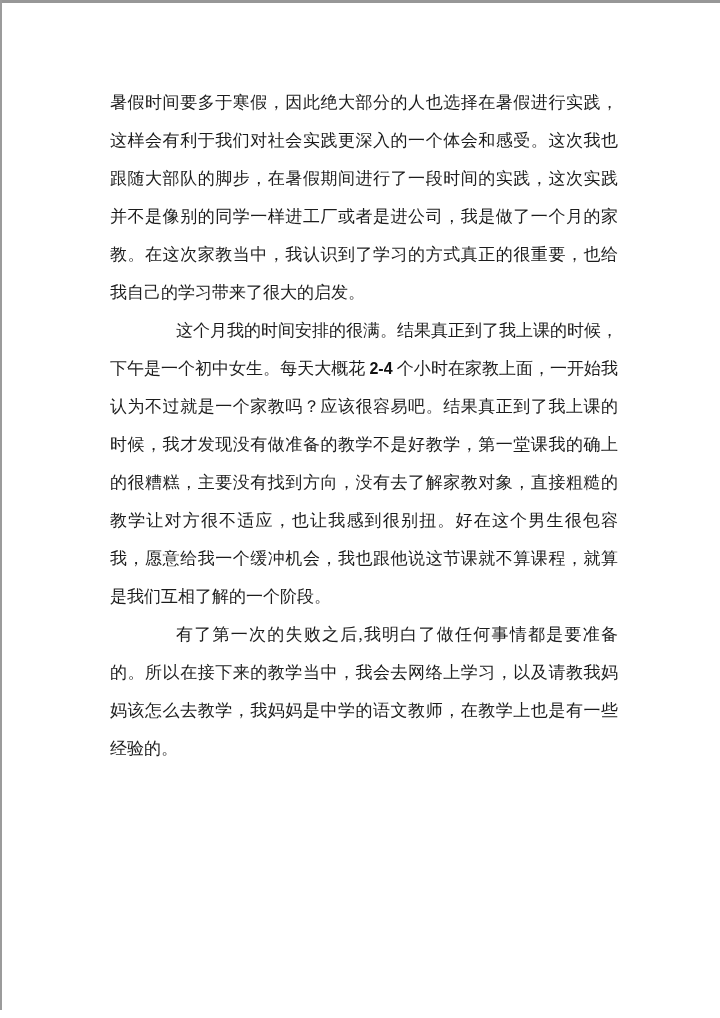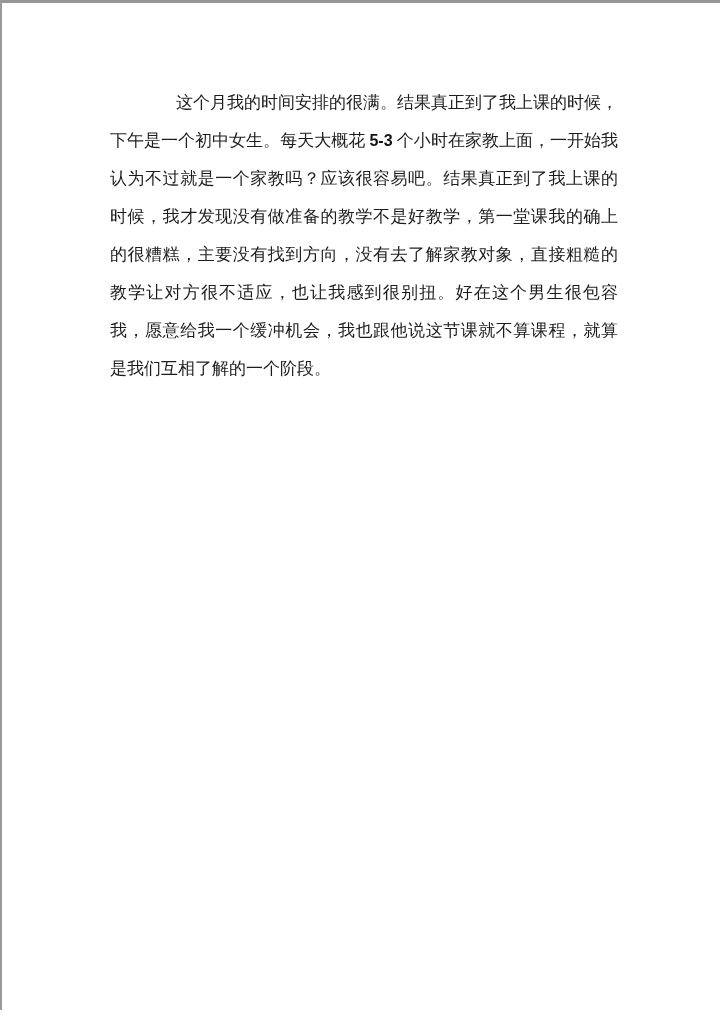--- a/index.html
+++ b/index.html
@@ -61,18 +61,20 @@
   }
 </style>
 </head>
 <body>
 
 <div class="page">
   <div class="top-border"></div>
   <div class="left-border"></div>
 
   <div class="doc-body">
+    <p>暑假时间要多于寒假，因此绝大部分的人也选择在暑假进行实践，这样会有利于我们对社会实践更深入的一个体会和感受。这次我也跟随大部队的脚步，在暑假期间进行了一段时间的实践，这次实践并不是像别的同学一样进工厂或者是进公司，我是做了一个月的家教。在这次家教当中，我认识到了学习的方式真正的很重要，也给我自己的学习带来了很大的启发。</p>
 
 
-    <p class="indented"><span>这个月我的时间安排的很满。结果真正到了我上课的时候，下午是一个初中女生。每天大概花 </span><span class="bold-num">5-3</span><span> 个小时在家教上面，一开始我认为不过就是一个家教吗？应该很容易吧。结果真正到了我上课的时候，我才发现没有做准备的教学不是好教学，第一堂课我的确上的很糟糕，主要没有找到方向，没有去了解家教对象，直接粗糙的教学让对方很不适应，也让我感到很别扭。好在这个男生很包容我，愿意给我一个缓冲机会，我也跟他说这节课就不算课程，就算是我们互相了解的一个阶段。</span></p>
+    <p class="indented"><span>这个月我的时间安排的很满。结果真正到了我上课的时候，下午是一个初中女生。每天大概花 </span><span class="bold-num">2-4</span><span> 个小时在家教上面，一开始我认为不过就是一个家教吗？应该很容易吧。结果真正到了我上课的时候，我才发现没有做准备的教学不是好教学，第一堂课我的确上的很糟糕，主要没有找到方向，没有去了解家教对象，直接粗糙的教学让对方很不适应，也让我感到很别扭。好在这个男生很包容我，愿意给我一个缓冲机会，我也跟他说这节课就不算课程，就算是我们互相了解的一个阶段。</span></p>
 
+    <p class="indented">有了第一次的失败之后,我明白了做任何事情都是要准备的。所以在接下来的教学当中，我会去网络上学习，以及请教我妈妈该怎么去教学，我妈妈是中学的语文教师，在教学上也是有一些经验的。</p>
   </div>
 </div>
 
 </body></html>

